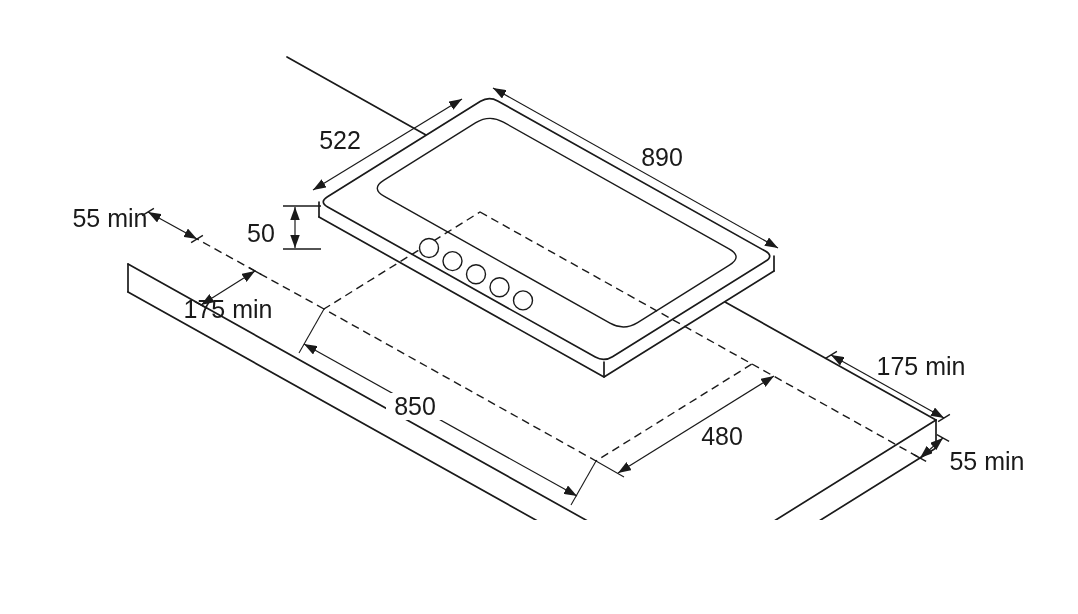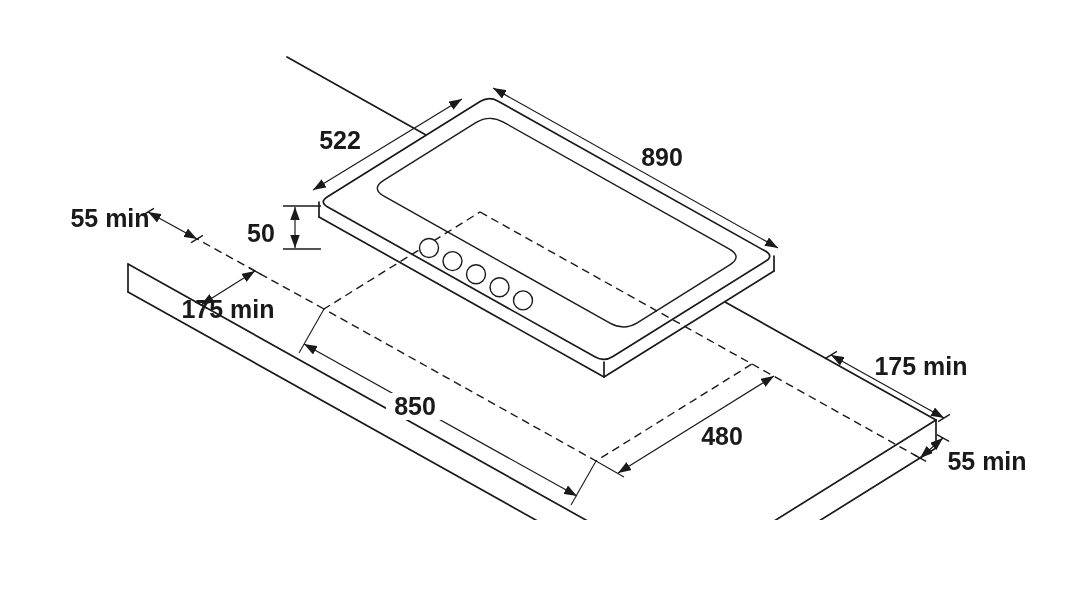--- a/index.html
+++ b/index.html
@@ -2,21 +2,20 @@
 <html><head>
 <meta charset="utf-8">
 <style>
   html,body{margin:0;padding:0;background:#ffffff;}
   .canvas{
     position:relative;
     width:1078px;height:520px;
     background:#ffffff;
     font-family:"Liberation Sans", sans-serif;
     overflow:hidden;
-    font-weight:bold;
   }
   svg{display:block;}
   .dimtext{
     font-family:"Liberation Sans", sans-serif;
     font-size:25px;
     fill:#1a1a1a;
     text-anchor:middle;
   }
   .outline{stroke:#1a1a1a;stroke-width:1.7;fill:none;stroke-linecap:round;stroke-linejoin:round;}
   .facefill{stroke:#1a1a1a;stroke-width:1.7;fill:#ffffff;stroke-linejoin:round;}

